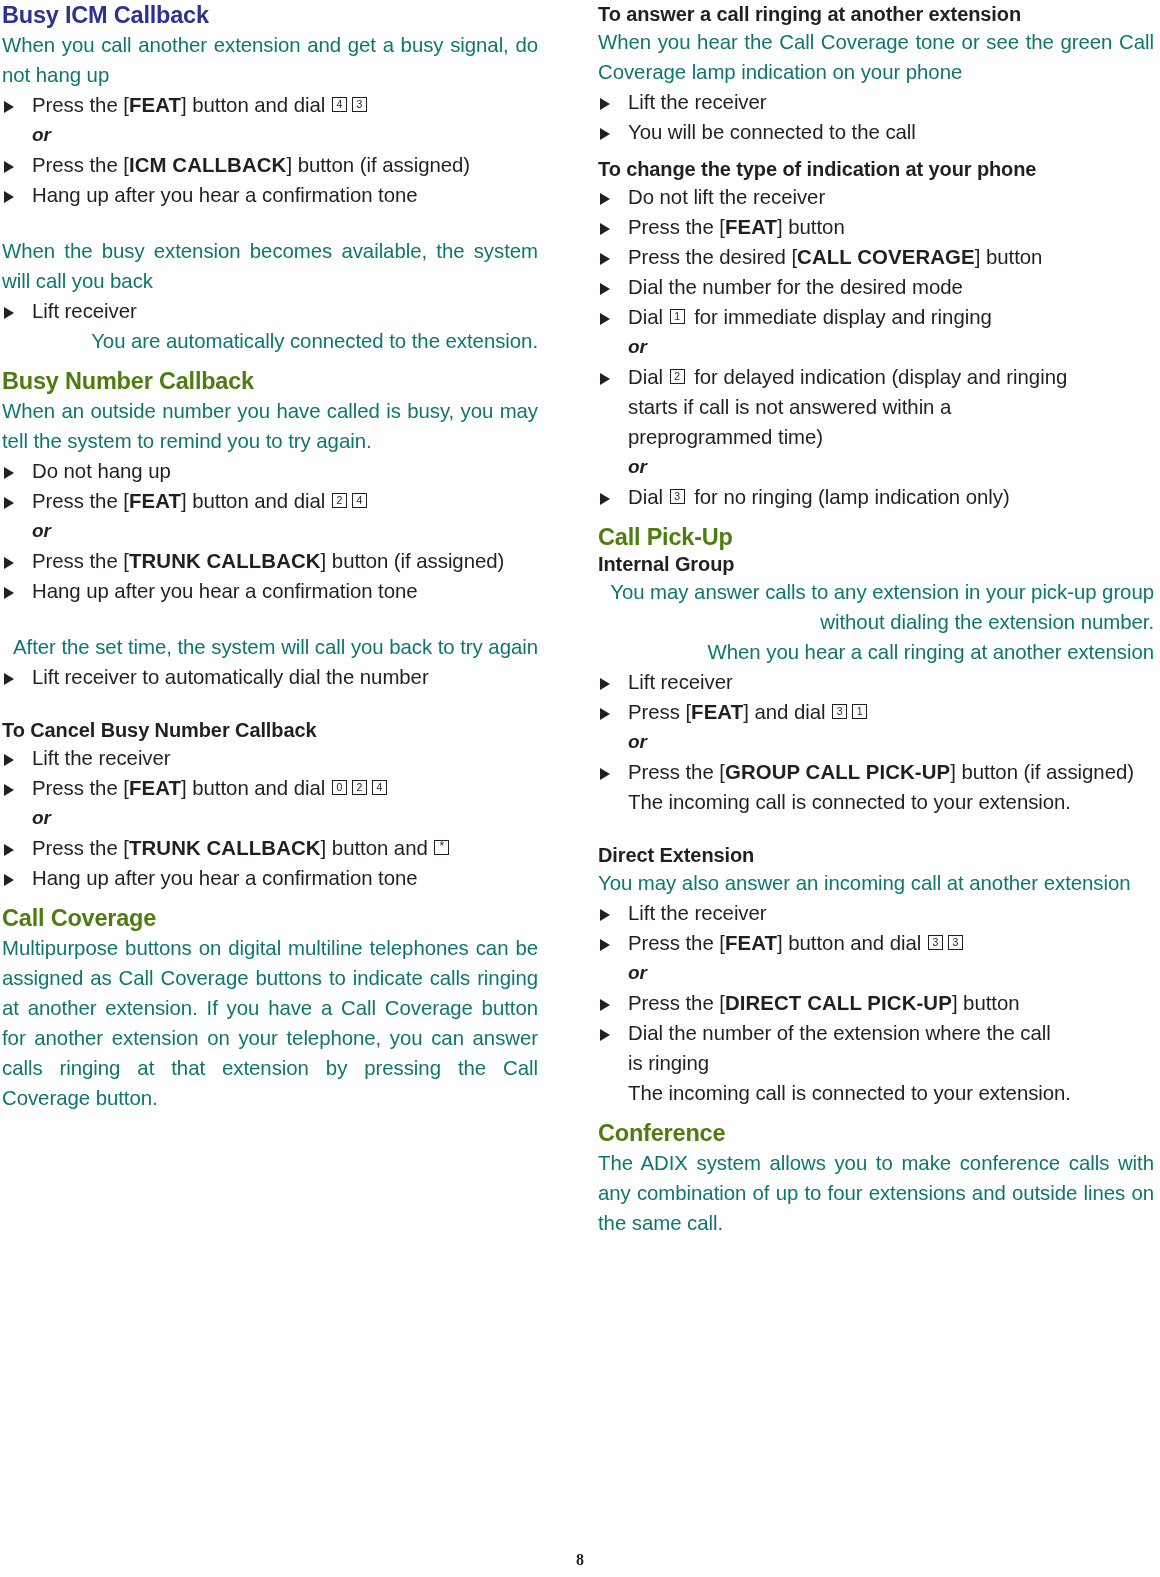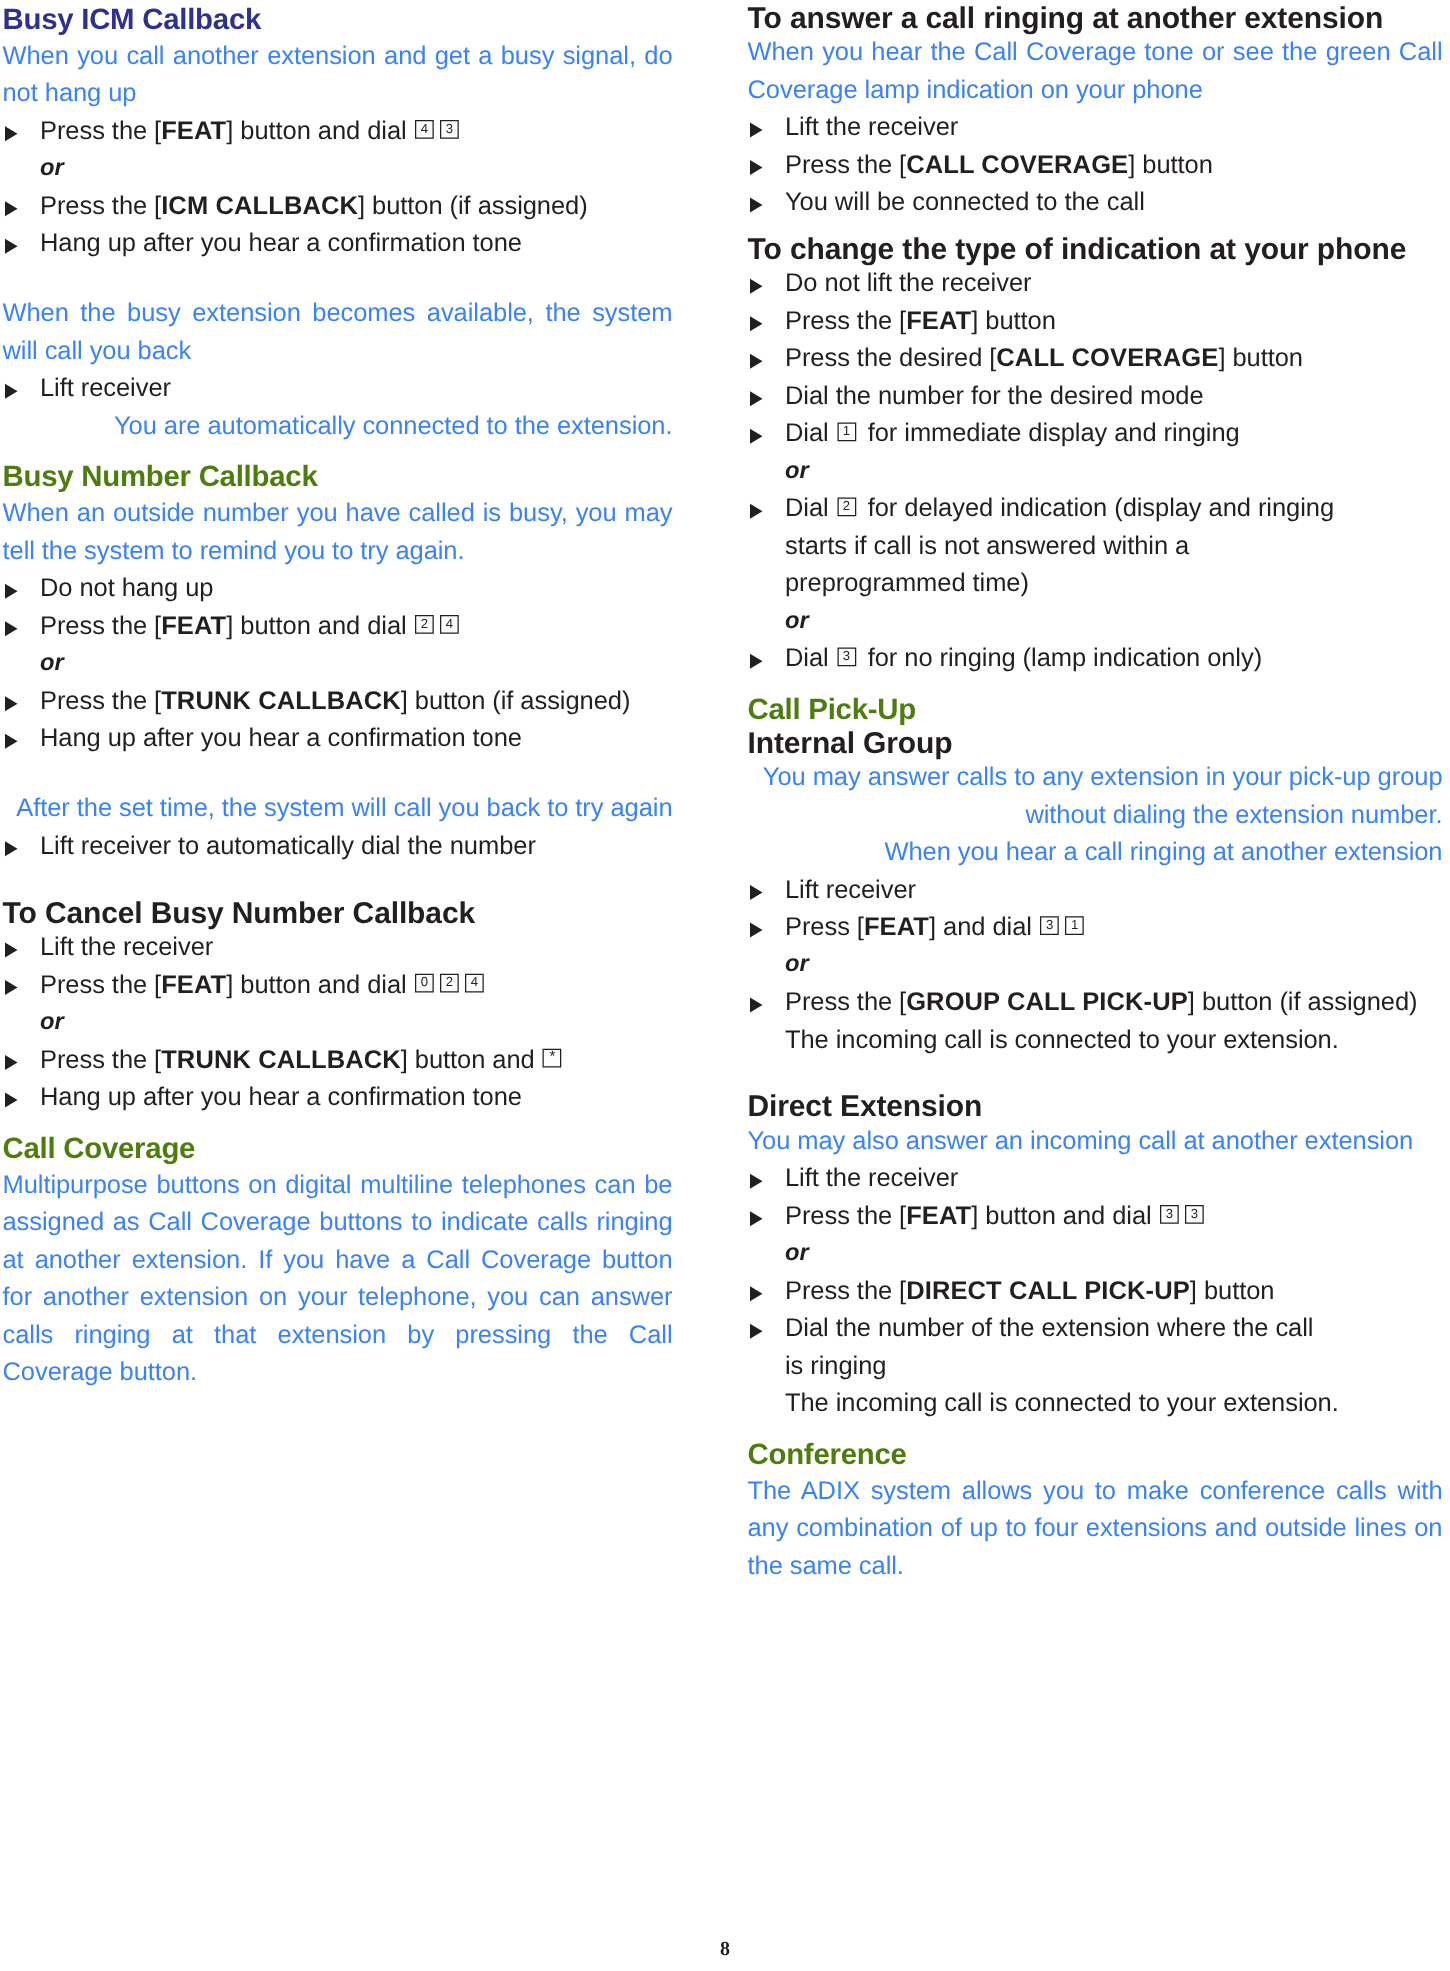--- a/index.html
+++ b/index.html
@@ -39,34 +39,34 @@
   h1.sec {
     font-size: 23.5px;
     line-height: 27px;
     font-weight: bold;
     margin: 0 0 1px 0;
     letter-spacing: -0.2px;
     color: #4d7c0f;
   }
   h1.sec.indigo { color: #2e3192; }
   h2.sub {
-    font-size: 24px;
+    font-size: 20px;
     line-height: 25px;
     font-weight: bold;
     margin: 0;
     color: #231f20;
     letter-spacing: -0.1px;
   }
 
   
   p.body {
     font-size: 20.4px;
     line-height: 30px;
     margin: 0;
-    color: #3b82f6;
+    color: #0f766e;
     text-align: justify;
     letter-spacing: -0.05px;
   }
   p.body.nojust { text-align: right; }
 
   
   ul.steps {
     list-style: none;
     margin: 0;
     padding: 0;
@@ -219,21 +219,20 @@
       <h1 class="sec">Call Coverage</h1>
       <p class="body">Multipurpose buttons on digital multiline telephones can be assigned as Call Coverage buttons to indicate calls ringing at another extension.  If you have a Call Coverage button for another extension on your telephone, you can answer calls ringing at that extension by pressing the Call Coverage button.</p>
     </div>
 
     <div class="col right">
 
       <h2 class="sub">To answer a call ringing at another extension</h2>
       <p class="body">When you hear the Call Coverage tone or see the green Call Coverage lamp indication on your phone</p>
       <ul class="steps">
         <li class="bulleted"><span>Lift the receiver</span></li>
-        <li class="bulleted"><span>Press the [</span><span class="kw-wide">CALL COVERAGE</span><span>] button</span></li>
         <li class="bulleted"><span>You will be connected to the call</span></li>
       </ul>
 
       <div class="gap-sm"></div>
 
       <h2 class="sub">To change the type of indication at your phone</h2>
       <ul class="steps">
         <li class="bulleted"><span>Do not lift the receiver</span></li>
         <li class="bulleted"><span>Press the [</span><span class="kw-wide">FEAT</span><span>] button</span></li>
         <li class="bulleted"><span>Press the desired [</span><span class="kw-wide">CALL COVERAGE</span><span>] button</span></li>

